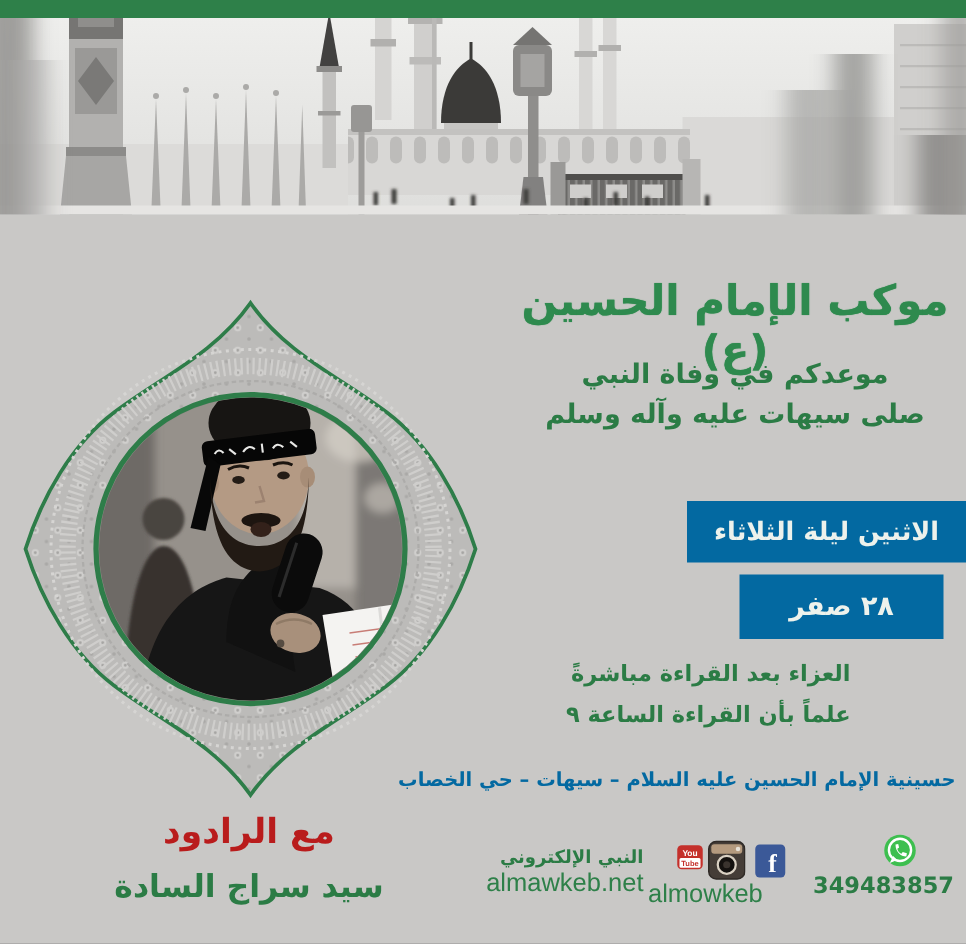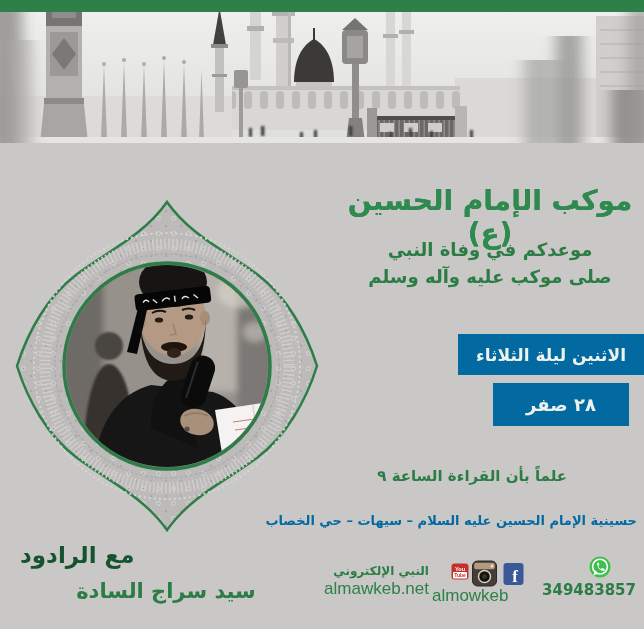--- a/index.html
+++ b/index.html
@@ -6,21 +6,21 @@
   .poster{position:relative;width:644px;height:629px;background:#c9c8c6;
           font-family:"DejaVu Sans",sans-serif;overflow:hidden;margin:0 auto;}
   .abs{position:absolute;}
   .green-banner{background:#0369a1;color:#edf2ec;display:flex;align-items:center;
                 justify-content:center;font-weight:bold;direction:rtl;}
   .logo-cal{color:#2e8a4e;font-weight:bold;text-align:center;direction:rtl;
             font-size:28px;letter-spacing:-1px;text-shadow:0 0 0.6px #2e8a4e;}
   .sub-green{color:#2b7c45;font-weight:bold;text-align:center;direction:rtl;font-size:18px;}
   .note-green{color:#2b7c45;font-weight:bold;text-align:right;direction:rtl;font-size:15px;}
   .venue-gray{color:#0369a1;font-weight:bold;text-align:left;direction:rtl;font-size:13px;}
-  .radood{color:#14532d;font-weight:bold;text-align:left;direction:rtl;font-size:23px;}
+  .radood{color:#b91c1c;font-weight:bold;text-align:center;direction:rtl;font-size:23px;}
   .reciter-name{color:#2b7c45;font-weight:bold;text-align:center;direction:rtl;font-size:21px;}
   .site-label{color:#2b7c45;font-weight:bold;text-align:right;direction:rtl;font-size:12px;}
   .site-url{color:#2e8049;font-size:17px;font-family:"Liberation Sans","DejaVu Sans",sans-serif;text-align:right;margin-left:31px;}
   .handle{color:#2e8049;font-size:17px;text-align:left;font-family:"Liberation Sans","DejaVu Sans",sans-serif;}
   .phone{color:#2b7c45;font-weight:bold;font-size:15px;text-align:center;direction:ltr;}
   .stripe{background:#2e8049;}
 </style>
 </head>
 <body>
 
@@ -158,26 +158,27 @@
       <rect x="628" y="0" width="24" height="143" fill="#9c9b99" opacity="0.7"></rect>
       <rect x="430" y="186" width="120" height="20" fill="#6a6967"></rect>
     </g>
   </svg>
 
   <div class="abs stripe" style="left:0;top:143;width:644px;height:12px"></div>
 
   <div class="abs logo-cal" style="left:336px;top:184px;width:308px">موكب الإمام الحسين (ع)</div>
 
   <div class="abs sub-green" style="left:336px;top:239px;width:308px">موعدكم في وفاة النبي</div>
-  <div class="abs sub-green" style="left:336px;top:266px;width:308px">صلى موكب عليه وآله وسلم</div>
+  <div class="abs sub-green" style="left:336px;top:266px;width:308px">صلى سيهات عليه وآله وسلم</div>
 
   <div class="abs green-banner" style="left:458px;top:334px;width:186px;height:41px;font-size:17px">الاثنين ليلة الثلاثاء</div>
 
   <div class="abs green-banner" style="left:493px;top:383px;width:136px;height:43px;font-size:18px">٢٨ صفر</div>
 
+  <div class="abs note-green" style="right:77px;top:440px">العزاء بعد القراءة مباشرةً</div>
   <div class="abs note-green" style="right:77px;top:467px">علماً بأن القراءة الساعة ٩</div>
 
   <div class="abs venue-gray" style="right:7px;top:513px">حسينية الإمام الحسين عليه السلام – سيهات – حي الخصاب</div>
 
   <svg class="abs" style="left:1px;top:196px" width="332" height="346" viewBox="0 0 332 346" aria-hidden="true">
     <defs>
       <pattern id="orn" width="15" height="15" patternUnits="userSpaceOnUse">
         <rect width="15" height="15" fill="#bcbbb9"></rect>
         <circle cx="7.5" cy="7.5" r="2.4" fill="#d0cfcd"></circle>
         <circle cx="7.5" cy="7.5" r="0.9" fill="#a3a2a0"></circle>

